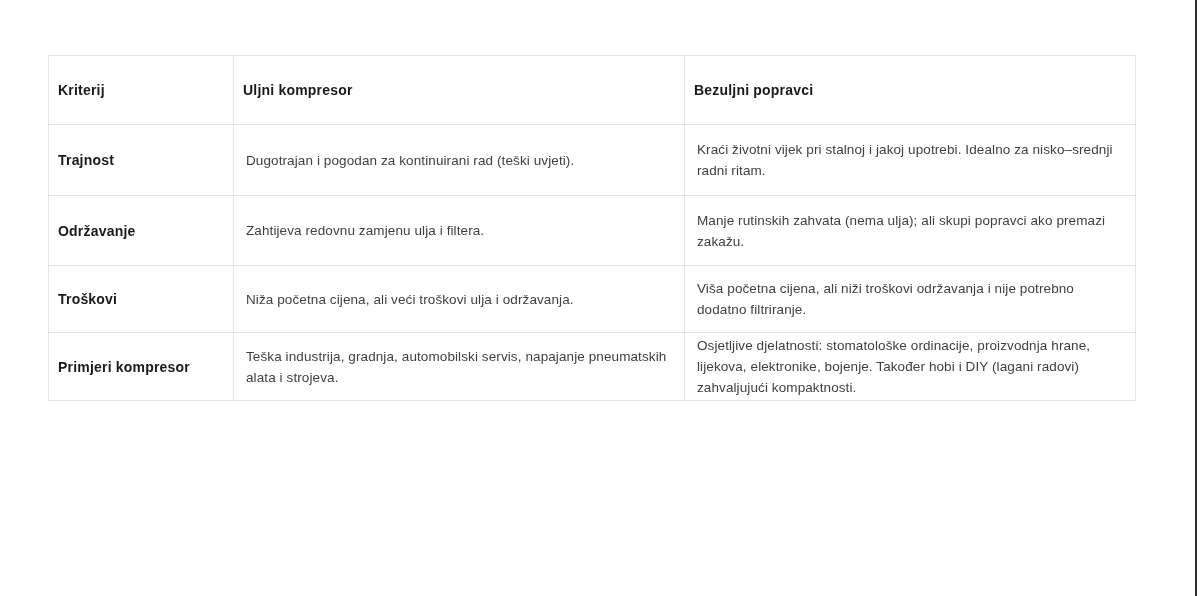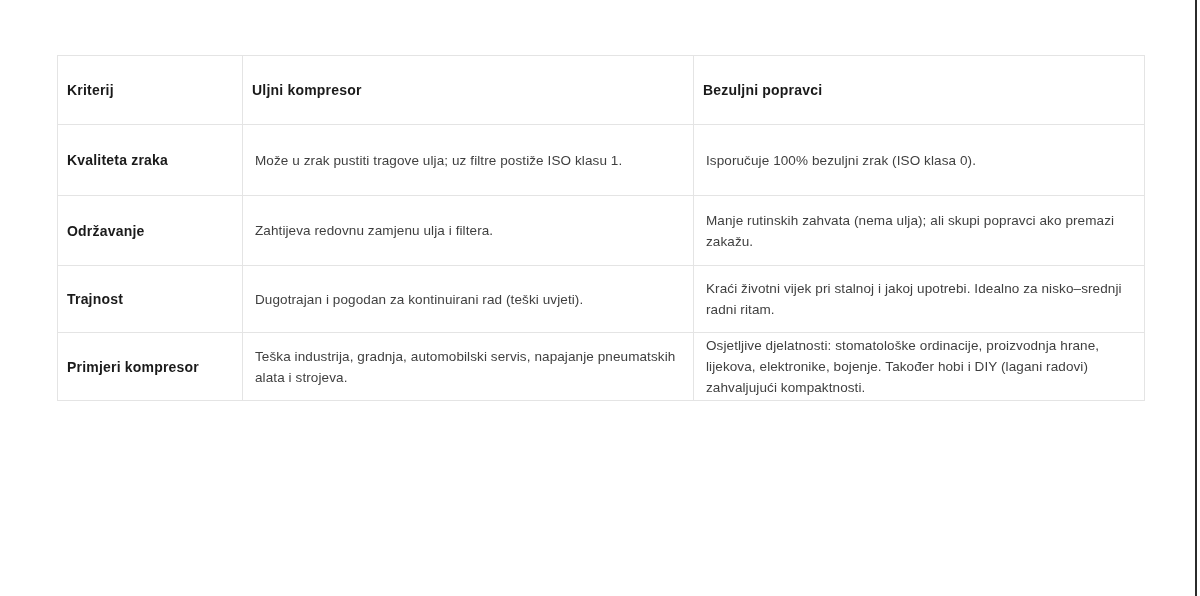--- a/index.html
+++ b/index.html
@@ -9,21 +9,21 @@
     font-family: "Liberation Sans", sans-serif;
     overflow: hidden;
   }
   .page {
     position: relative;
     width: 1200px; height: 596px;
     background: #ffffff;
   }
   table.compare {
     position: absolute;
-    left: 57px; top: 55px;
+    left: 48px; top: 55px;
     width: 1087px;
     border-collapse: collapse;
     table-layout: fixed;
   }
   table.compare col.c1 { width: 185px; }
   table.compare col.c2 { width: 451px; }
   table.compare col.c3 { width: 451px; }
   table.compare th, table.compare td {
     border: 1px solid #e4e4e4;
     vertical-align: middle;
@@ -79,33 +79,33 @@
     </colgroup>
     <thead>
       <tr>
         <th>Kriterij</th>
         <th>Uljni kompresor</th>
         <th>Bezuljni popravci</th>
       </tr>
     </thead>
     <tbody>
       <tr>
-        <td class="crit">Kvaliteta zraka</td>
-        <td class="val">Može u zrak pustiti tragove ulja; uz filtre postiže ISO klasu 1.</td>
-        <td class="val">Isporučuje 100% bezuljni zrak (ISO klasa 0).</td>
+        <td class="crit">Trajnost</td>
+        <td class="val">Dugotrajan i pogodan za kontinuirani rad (teški uvjeti).</td>
+        <td class="val">Kraći životni vijek pri stalnoj i jakoj upotrebi. Idealno za nisko–srednji radni ritam.</td>
       </tr>
       <tr>
         <td class="crit">Održavanje</td>
         <td class="val">Zahtijeva redovnu zamjenu ulja i filtera.</td>
         <td class="val">Manje rutinskih zahvata (nema ulja); ali skupi popravci ako premazi zakažu.</td>
       </tr>
       <tr>
-        <td class="crit">Trajnost</td>
-        <td class="val">Dugotrajan i pogodan za kontinuirani rad (teški uvjeti).</td>
-        <td class="val">Kraći životni vijek pri stalnoj i jakoj upotrebi. Idealno za nisko–srednji radni ritam.</td>
+        <td class="crit">Troškovi</td>
+        <td class="val">Niža početna cijena, ali veći troškovi ulja i održavanja.</td>
+        <td class="val">Viša početna cijena, ali niži troškovi održavanja i nije potrebno dodatno filtriranje.</td>
       </tr>
       <tr>
         <td class="crit">Primjeri kompresor</td>
         <td class="val">Teška industrija, gradnja, automobilski servis, napajanje pneumatskih alata i strojeva.</td>
         <td class="val">Osjetljive djelatnosti: stomatološke ordinacije, proizvodnja hrane, lijekova, elektronike, bojenje. Također hobi i DIY (lagani radovi) zahvaljujući kompaktnosti.</td>
       </tr>
     </tbody>
   </table>
 
   <div class="edge-line"></div>

